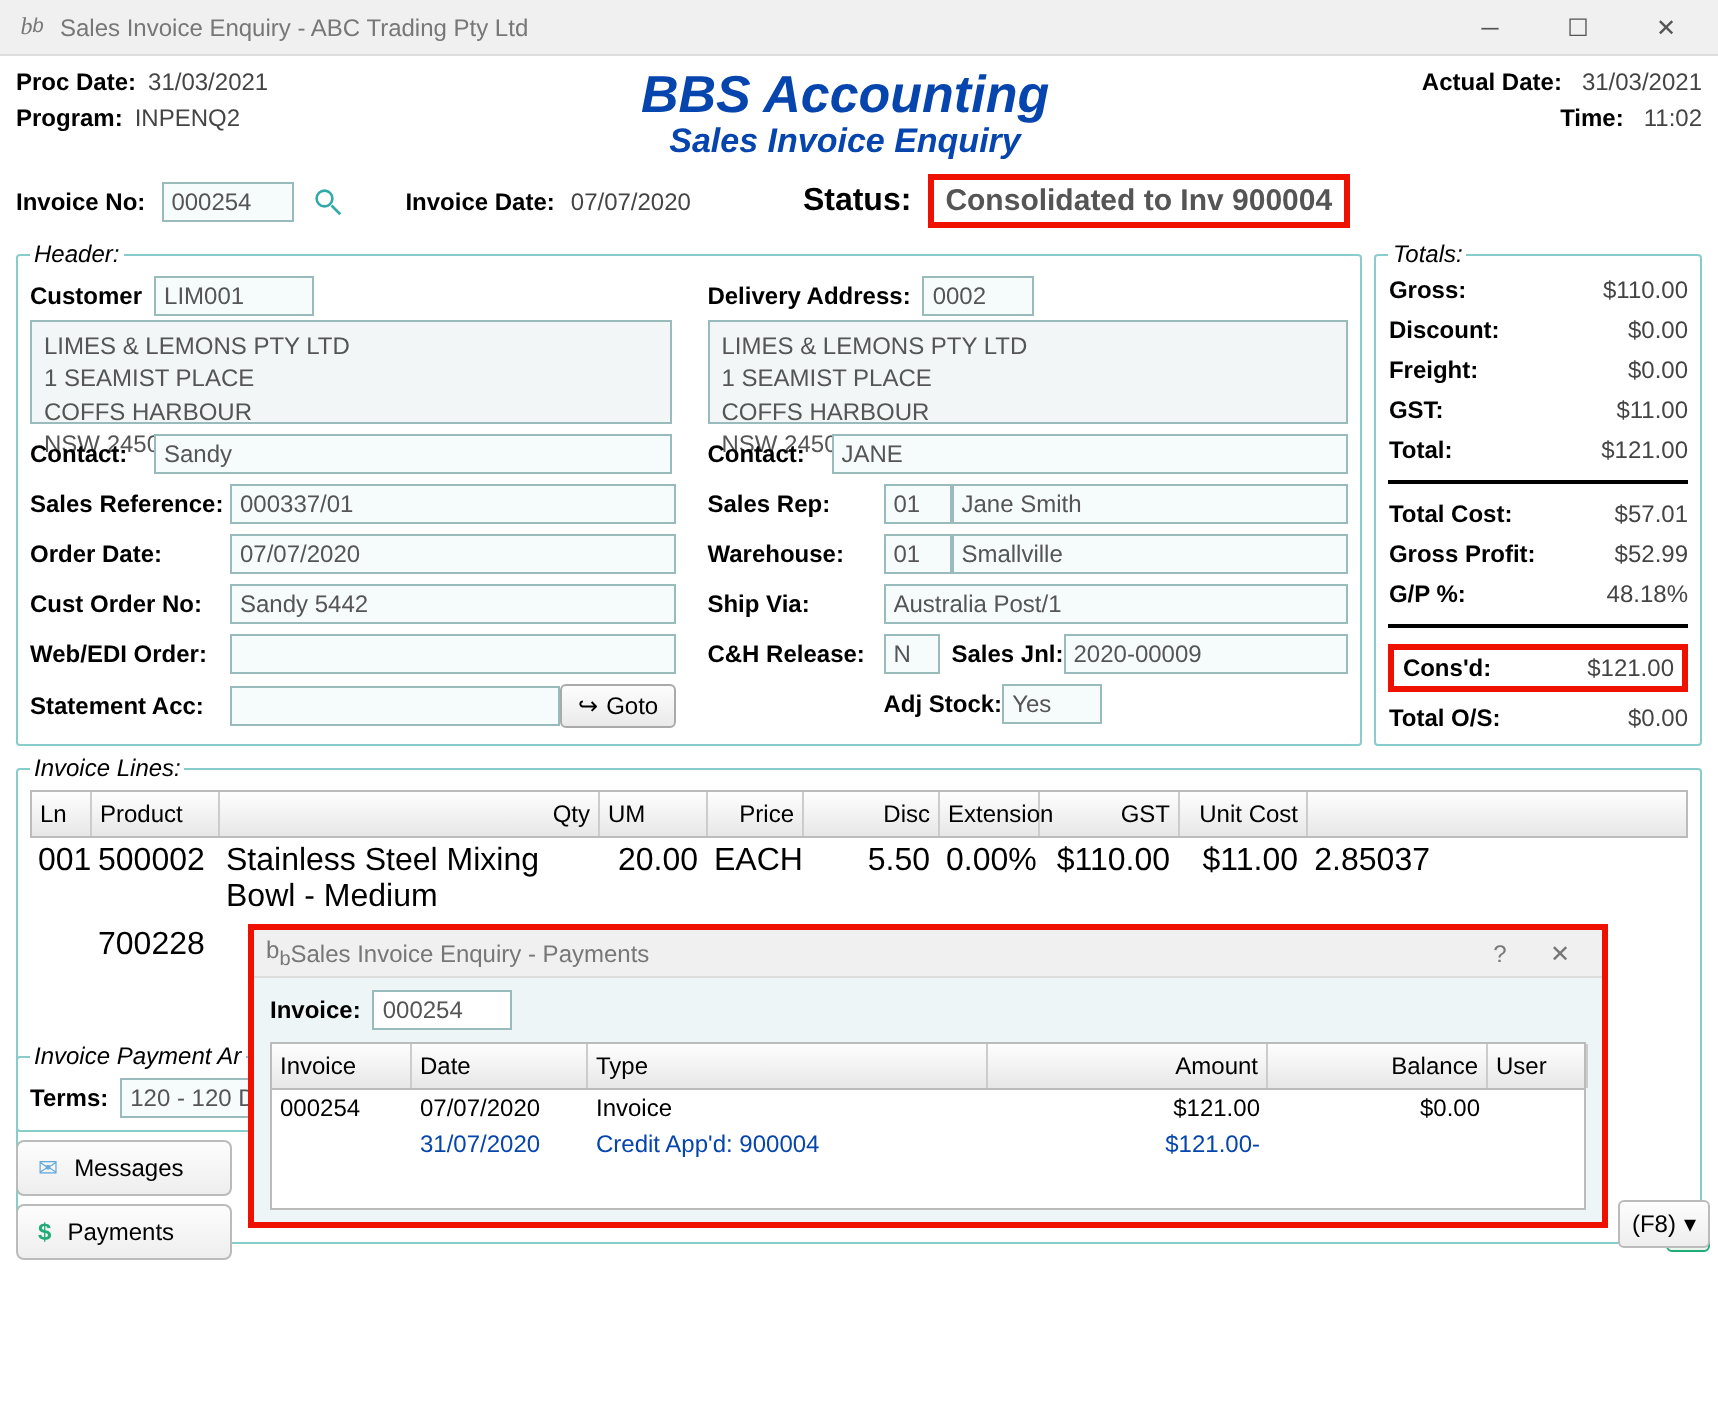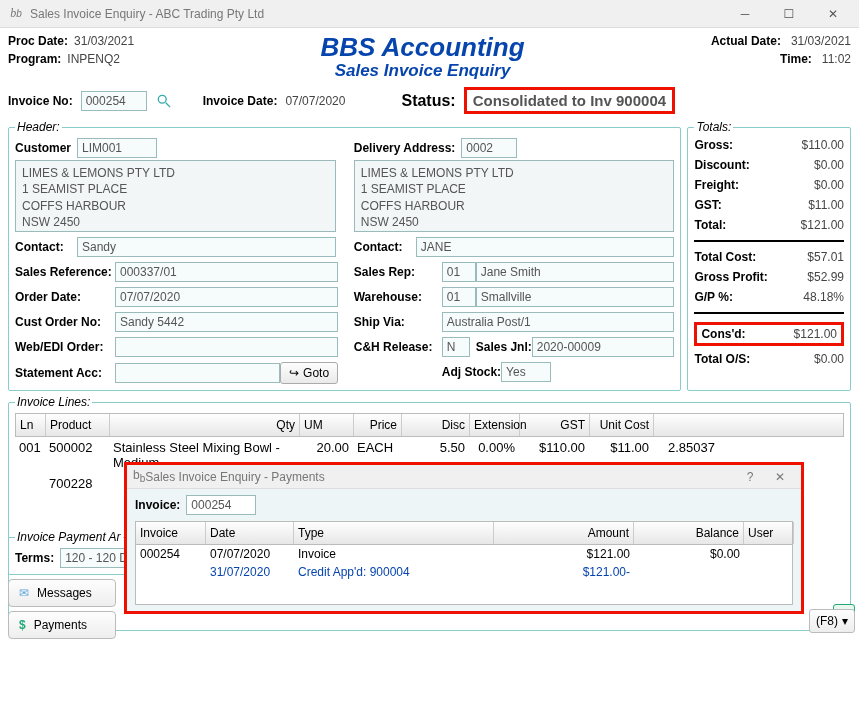--- a/index.html
+++ b/index.html
@@ -18,35 +18,35 @@
   .inprow { display: flex; align-items: center; gap: 8px; margin-top: 2px; }
   input.flat { border: 1px solid #9bb; background: #f6fbfb; padding: 2px 4px; height: 20px; font-size: 12px; color: #555; }
   input.flat:disabled { background:#f6fbfb; }
   .searchicon { width: 18px; height: 18px; display:flex; align-items:center; justify-content:center; color:#5aa; }
   .status-hl { border: 3px solid #e10; padding: 2px 6px; color: #555; font-weight: bold; font-size: 15px; }
   fieldset { border: 1px solid #8cc; border-radius: 2px; margin: 6px 0 2px; padding: 4px 6px 6px; }
   legend { color: #000000; font-style: italic; font-size: 12px; padding: 0 2px; }
   .cols { display: flex; gap: 6px; }
   .headercol { flex: 1; }
   .totcol { width: 210px; }
-  .addrbox { border: 1px solid #9bb; background: #f2f6f6; padding: 4px 6px; height: 72px; color: #555; line-height: 1.35; margin-top: 2px; }
+  .addrbox { border: 1px solid #9bb; background: #f2f6f6; padding: 4px 6px; height: 52px; color: #555; line-height: 1.35; margin-top: 2px; }
   .fgrid { display: grid; grid-template-columns: 100px 1fr; row-gap: 5px; align-items: center; margin-top: 5px; }
   .fgrid .lbl { font-weight: bold; font-size: 12px; }
   .pair { display: flex; gap: 0; align-items: center; }
   .pair input { min-width: 0; }
   .btn { border: 1px solid #aaa; border-radius: 3px; background: linear-gradient(#fdfdfd,#eaeaea); padding: 2px 8px; display: inline-flex; align-items: center; gap: 4px; height: 22px; font-size: 12px; }
   .totals { display: grid; grid-template-columns: 1fr auto; row-gap: 6px; align-items: center; }
   .totals .lbl { font-weight: bold; }
   .totals .amt { text-align: right; color: #444; }
   .totline { grid-column: 1 / -1; border-top: 2px solid #000; margin: 2px 0; }
   .consd-hl { grid-column: 1 / -1; border: 3px solid #e10; display: grid; grid-template-columns: 1fr auto; padding: 2px 4px; }
   .invlines { margin-top: 2px; }
   .lineshdr { display: grid; grid-template-columns: 30px 64px 190px 54px 48px 68px 50px 70px 64px 66px; background: linear-gradient(#fefefe,#e7e7e7); border: 1px solid #bbb; font-size: 12px; }
   .lineshdr div { padding: 4px 4px; border-right: 1px solid #ccc; }
-  .linesrow { display: grid; grid-template-columns: 30px 64px 190px 54px 48px 68px 50px 70px 64px 66px; font-size: 13px; }
+  .linesrow { display: grid; grid-template-columns: 30px 64px 190px 54px 48px 68px 50px 70px 64px 66px; font-size: 16px; }
   .linesrow div { padding: 3px 4px; }
   .ra { text-align: right; }
   
   .popup { position: absolute; left: 124px; top: 462px; width: 680px; border: 3px solid #e10; background: #d946ef; }
   .popup .ptitle { height: 24px; background: #f0f0f0; display: flex; align-items: center; padding: 0 6px; color: #777; border-bottom:1px solid #ddd; }
   .popup .ptitle .spacer { flex: 1; }
   .popup .pbody { padding: 6px 8px; background:#eef5f6; }
   .pghdr { display: grid; grid-template-columns: 70px 88px 200px 140px 110px 50px; background: linear-gradient(#fefefe,#e7e7e7); border: 1px solid #bbb; }
   .pghdr div { padding: 4px; border-right: 1px solid #ccc; font-size: 12px; }
   .pgbody { min-height: 60px; background:#fff; border:1px solid #bbb; border-top:none; font-size:12px; }

